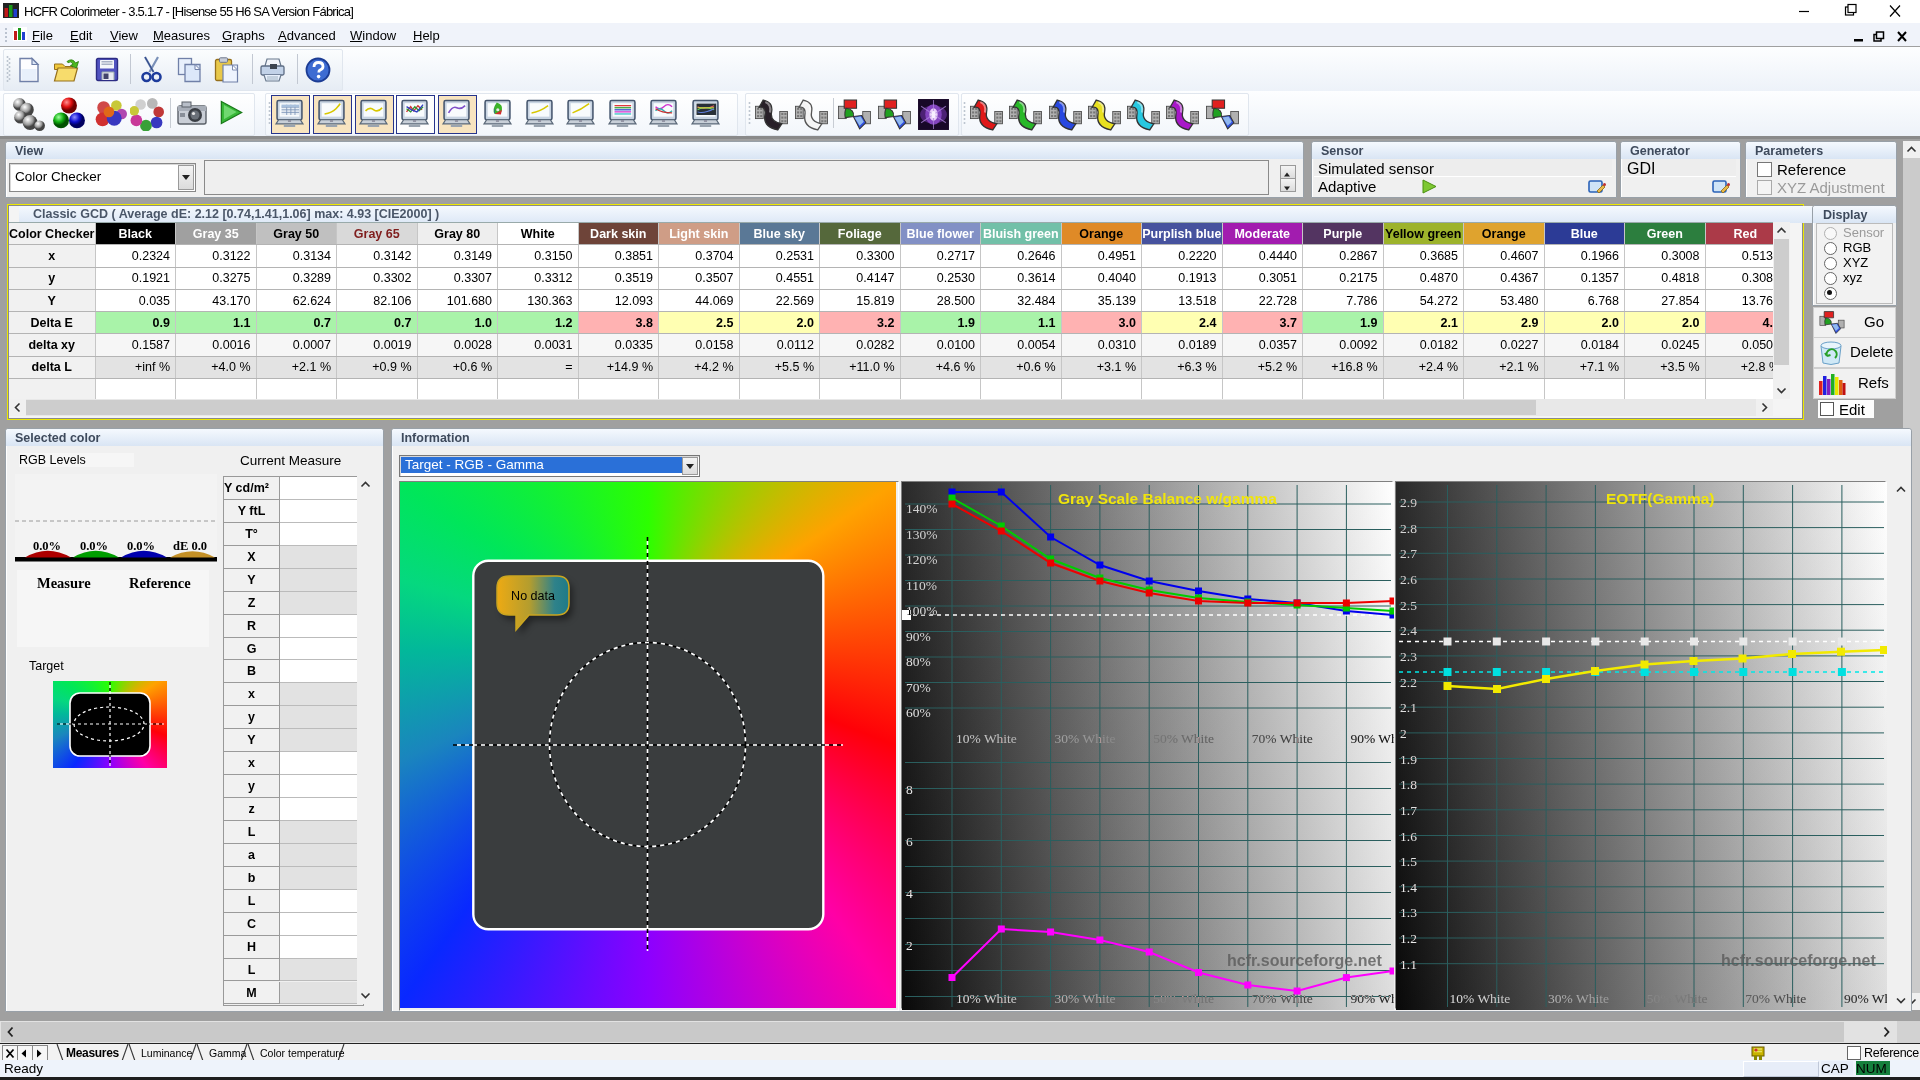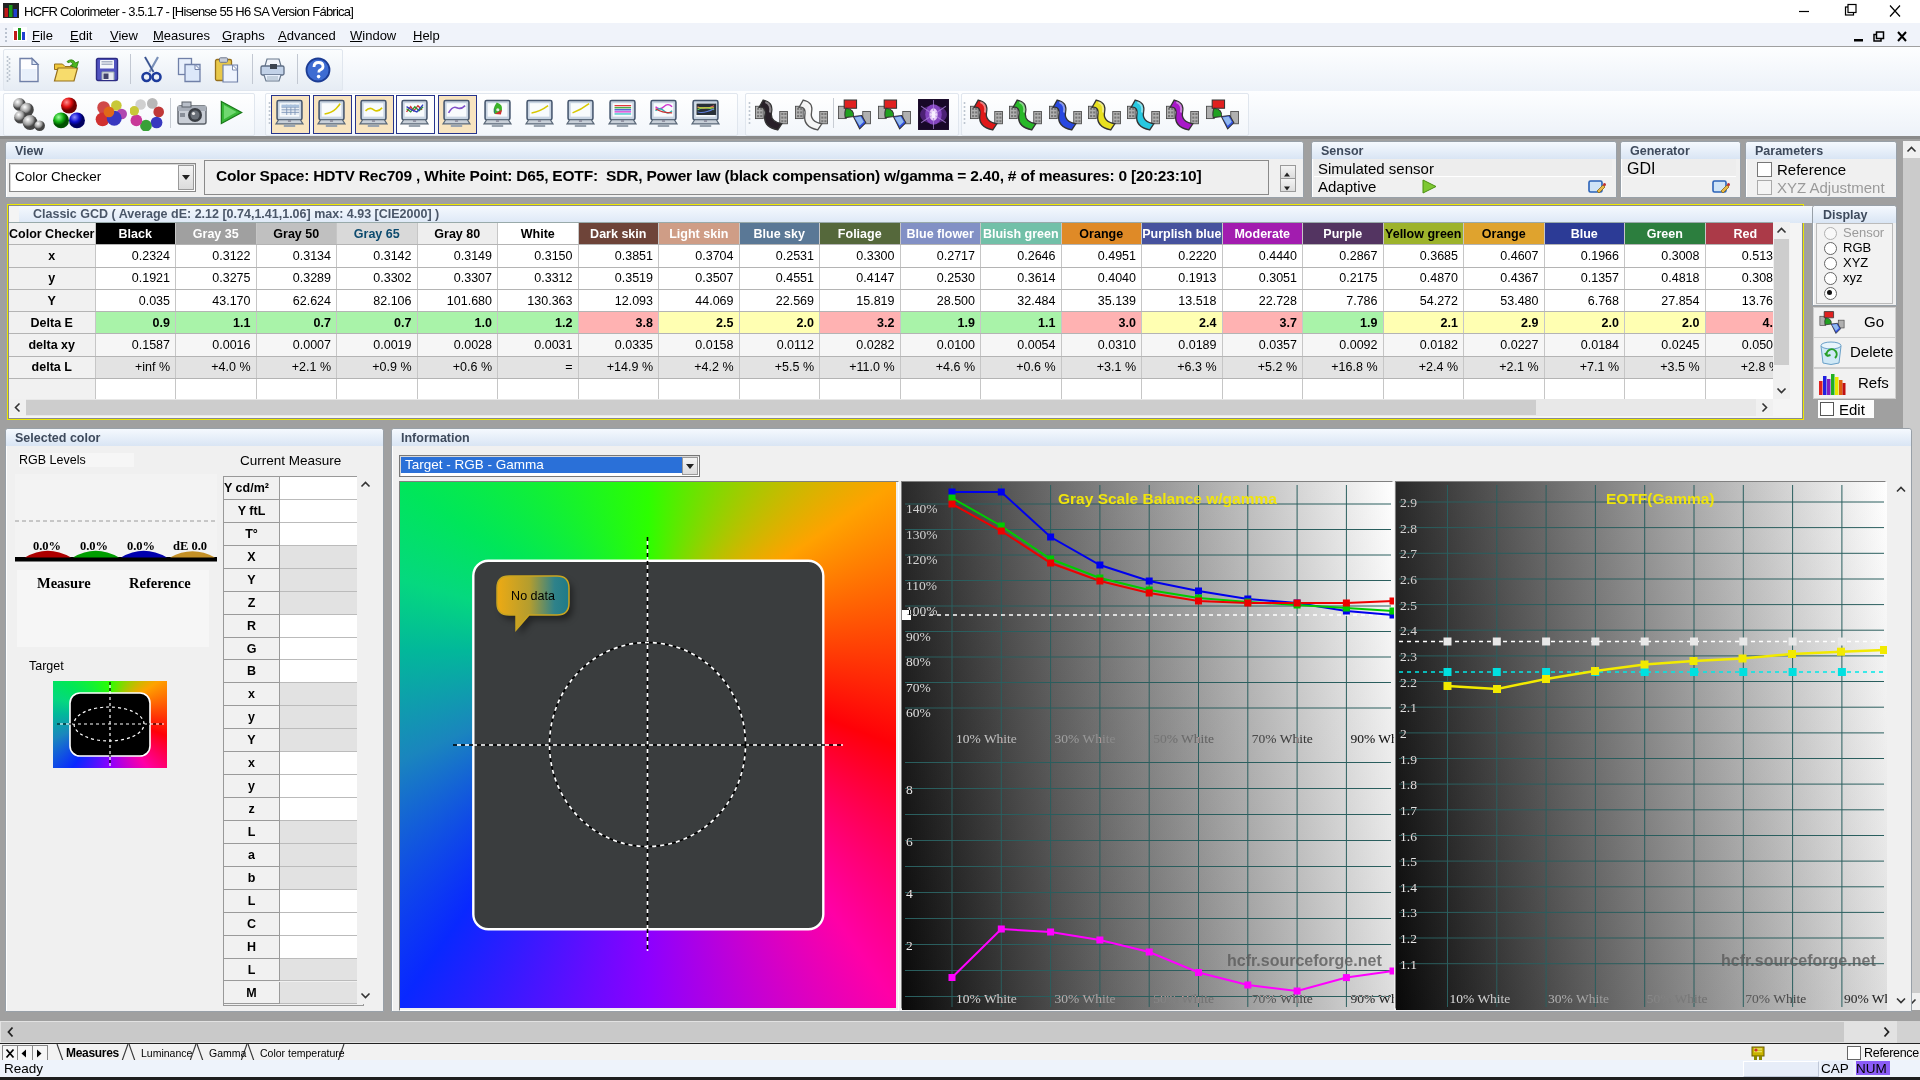--- a/index.html
+++ b/index.html
@@ -608,21 +608,20 @@
 <div id="tbline" class="a"></div>
 
 <div class="panel" id="viewPanel" style="left:5px;top:141px;width:1297px;height:55px;">
  <div class="phead">View</div>
  <div class="sunk" style="left:3px;top:21px;width:185px;height:27px;"></div>
  <div class="a" style="left:9px;top:27px;font-size:13.5px;">Color Checker</div>
  <div class="combobtn" style="left:172px;top:23px;width:14px;height:23px;">
       <div class="arrdn" style="left:3px;top:9px;"></div>
     </div>
  <div class="a" style="left:198px;top:18px;width:1063px;height:33px;background:#efefef;border:1px solid #8a8a8a;"></div>
- <div class="a" style="left:210px;top:25px;font-size:15.5px;font-weight:bold;white-space:nowrap;letter-spacing:-0.2px;">Color Space: HDTV Rec709 , White Point: D65, EOTF:&nbsp; SDR, Power law (black compensation) w/gamma = 2.40, # of measures: 0 [20:23:10]</div>
  <div class="combobtn" style="left:1274px;top:23px;width:14px;height:12px;"><svg width="12" height="10">
         <path d="M6 2.5 L9 6.5 L3 6.5 Z" fill="#222"></path>
       </svg></div>
  <div class="combobtn" style="left:1274px;top:36px;width:14px;height:12px;"><svg width="12" height="10">
         <path d="M3 3.5 L9 3.5 L6 7.5 Z" fill="#222"></path>
       </svg></div>
 </div>
 
 <div class="panel" style="left:1311px;top:141px;width:304px;height:55px;">
  <div class="phead">Sensor</div>
@@ -694,21 +693,21 @@
           <col style="width:80.5px">
           <col style="width:80.5px">
           <col style="width:80.5px">
         </colgroup>
 <tbody>
           <tr>
             <td class="lbl" style="font-size:12.5px;">Color Checker</td>
             <td class="hdr" style="background:#000000;color:#fff;">Black</td>
             <td class="hdr" style="background:#a0a0a0;color:#fff;">Gray 35</td>
             <td class="hdr" style="background:#c0c0c0;color:#000;">Gray 50</td>
-            <td class="hdr" style="background:#d9d9d9;color:#0c4a6e;">Gray 65</td>
+            <td class="hdr" style="background:#d9d9d9;color:#7f1d1d;">Gray 65</td>
             <td class="hdr" style="background:#eeeeee;color:#000;">Gray 80</td>
             <td class="hdr" style="background:#ffffff;color:#000;">White</td>
             <td class="hdr" style="background:#6e4439;color:#fff;">Dark skin</td>
             <td class="hdr" style="background:#cf9d86;color:#fff;">Light skin</td>
             <td class="hdr" style="background:#5a7896;color:#fff;">Blue sky</td>
             <td class="hdr" style="background:#55683b;color:#fff;">Foliage</td>
             <td class="hdr" style="background:#8290c5;color:#fff;">Blue flower</td>
             <td class="hdr" style="background:#72c0a8;color:#fff;">Bluish green</td>
             <td class="hdr" style="background:#df8a27;color:#000;">Orange</td>
             <td class="hdr" style="background:#46529e;color:#fff;">Purplish blue</td>
@@ -1360,21 +1359,21 @@
   <circle cx="6" cy="5" r="1.6" fill="#d03030"></circle>
  </svg>
  <div class="a" style="left:1847px;top:2px;width:12px;height:12px;background:#fff;border:1px solid #666;"></div>
  <div class="a" style="left:1864px;top:2px;font-size:12.5px;letter-spacing:-0.3px;">Reference</div>
 </div>
 
 <div id="statusbar" class="a">
  <div class="a" style="left:4px;top:1px;">Ready</div>
  <div class="a" style="left:1743px;top:1px;width:74px;height:14px;background:#e7edf8;border:1px solid #fff;border-right-color:#c0c8d8;border-bottom-color:#c0c8d8;"></div>
  <div class="a" style="left:1821px;top:1px;width:32px;height:14px;background:#e7edf8;"> CAP</div>
- <div class="a" style="left:1856px;top:1px;width:34px;height:14px;background:#8b5cf6;">NUM</div>
+ <div class="a" style="left:1856px;top:1px;width:34px;height:14px;background:#15803d;">NUM</div>
 </div>
 <div id="blackstrip" class="a"></div>
 
 <svg width="0" height="0" style="position:absolute">
  <defs>
   <symbol id="filmic" viewBox="0 0 32 32">
    <g fill="#b0b0b0" stroke="#444" stroke-width="0.8">
           <rect x="0.5" y="8" width="7.5" height="12"></rect>
           <rect x="24" y="13" width="7.5" height="10"></rect>
         </g>

